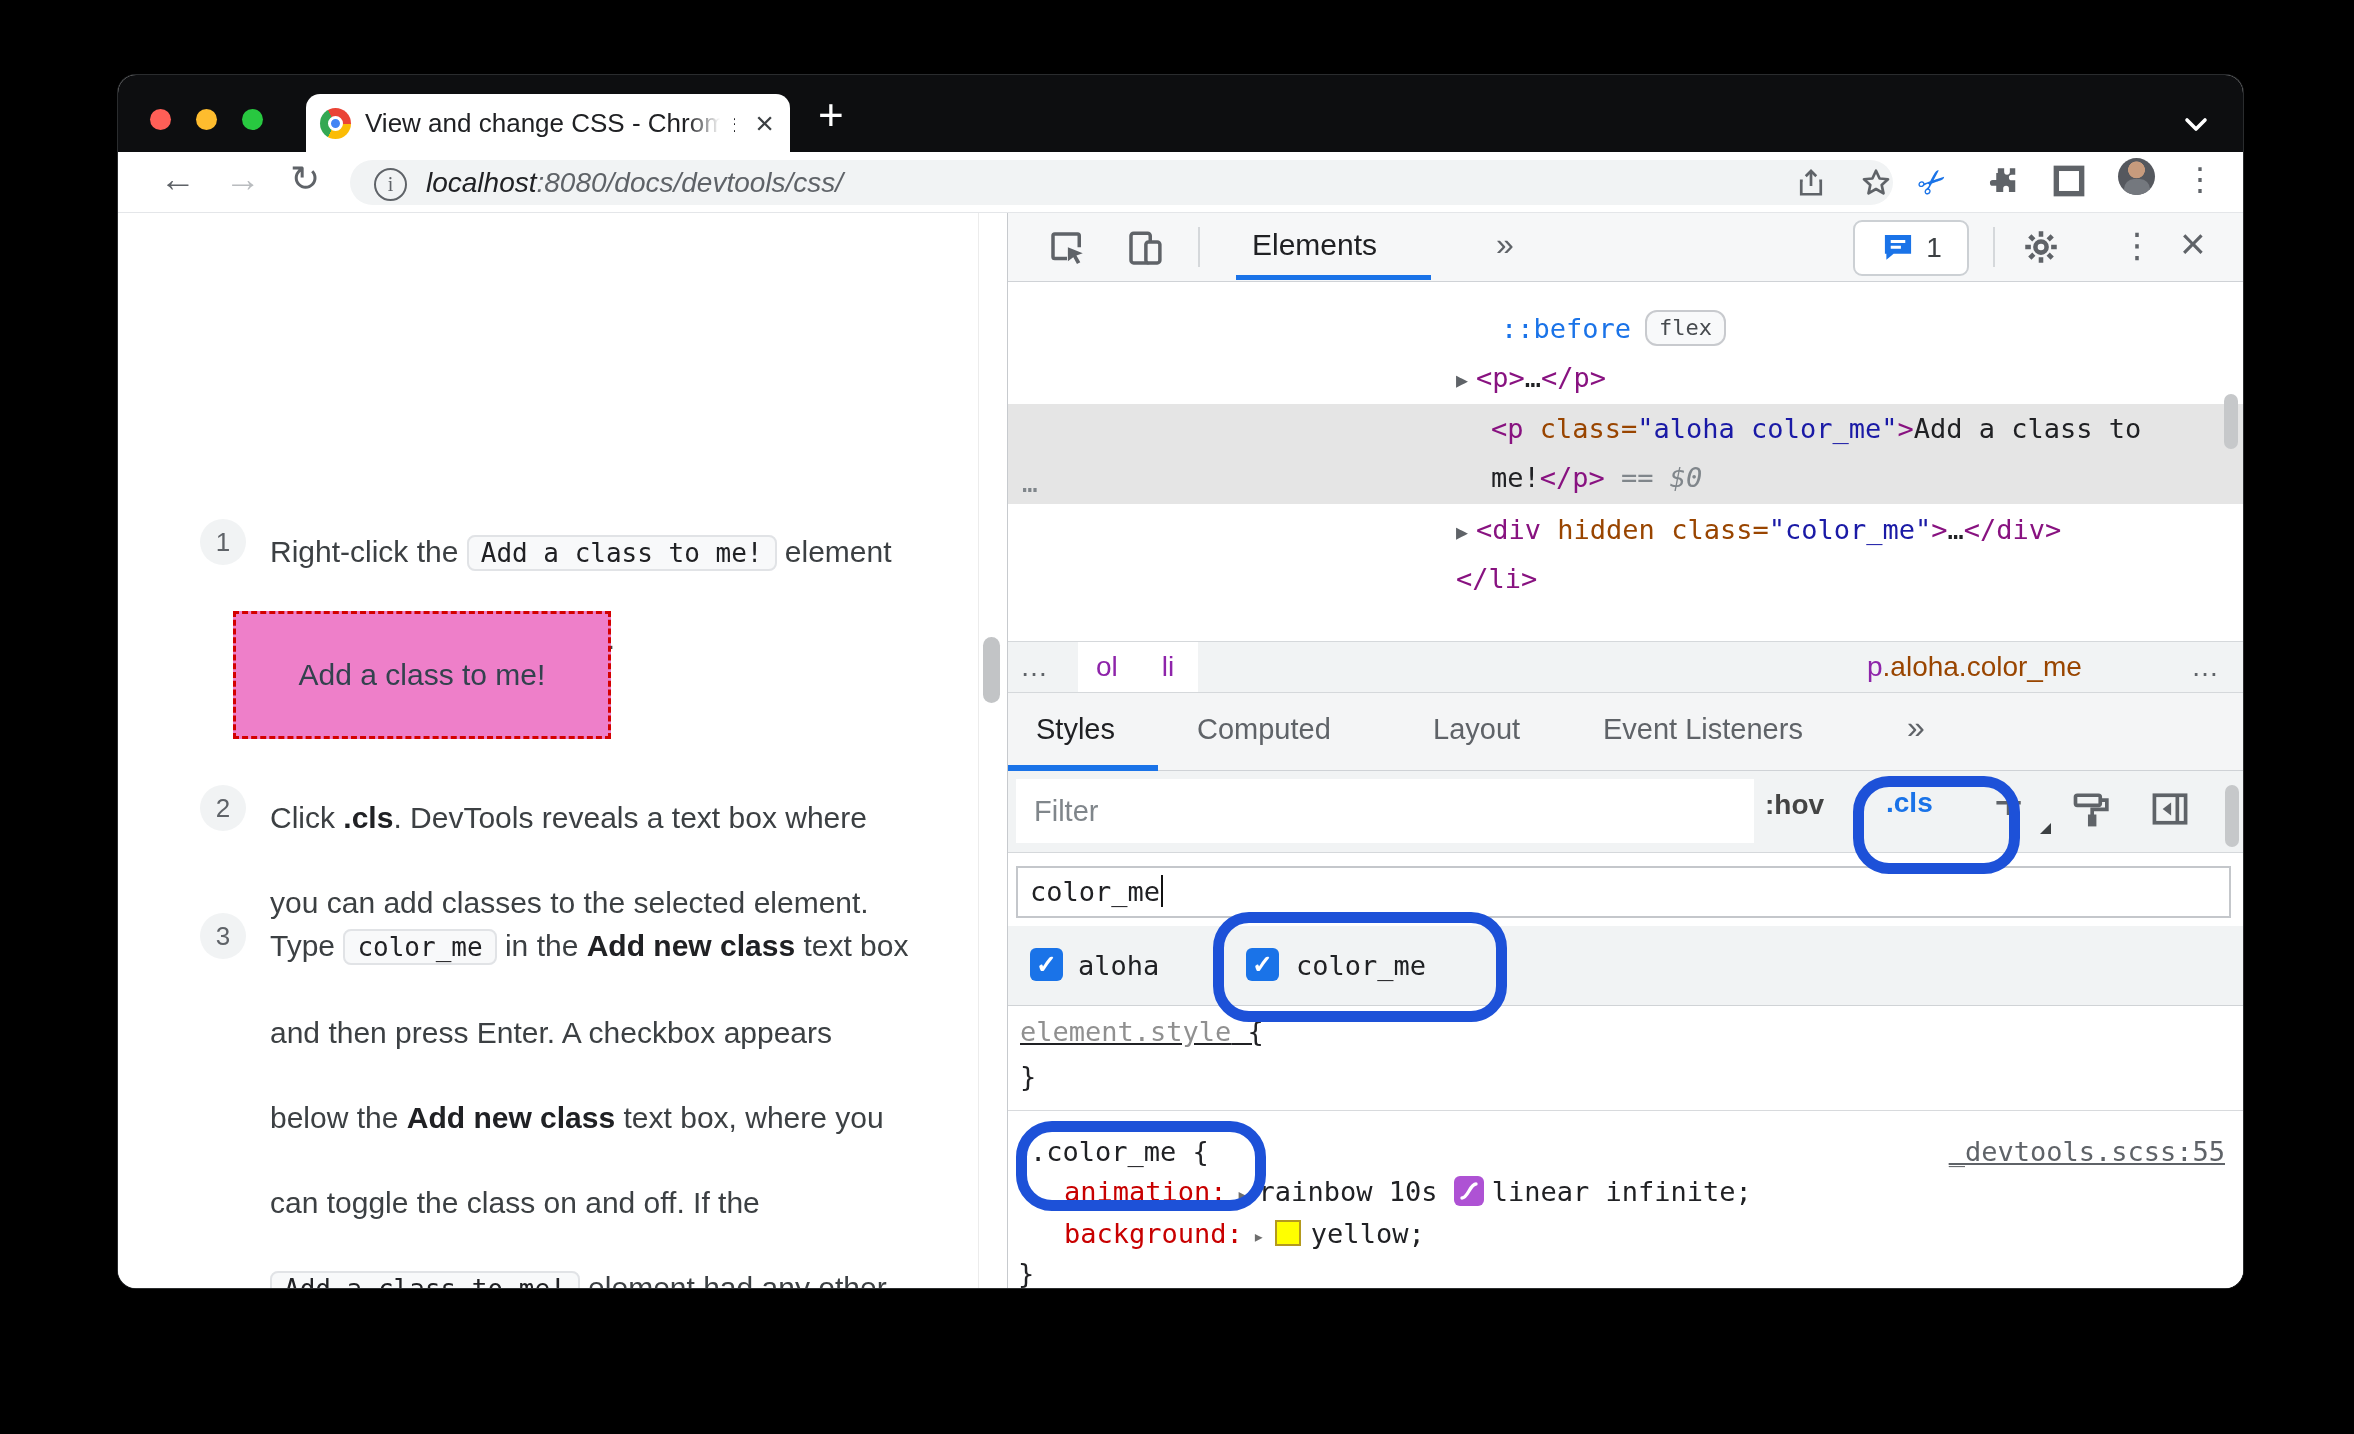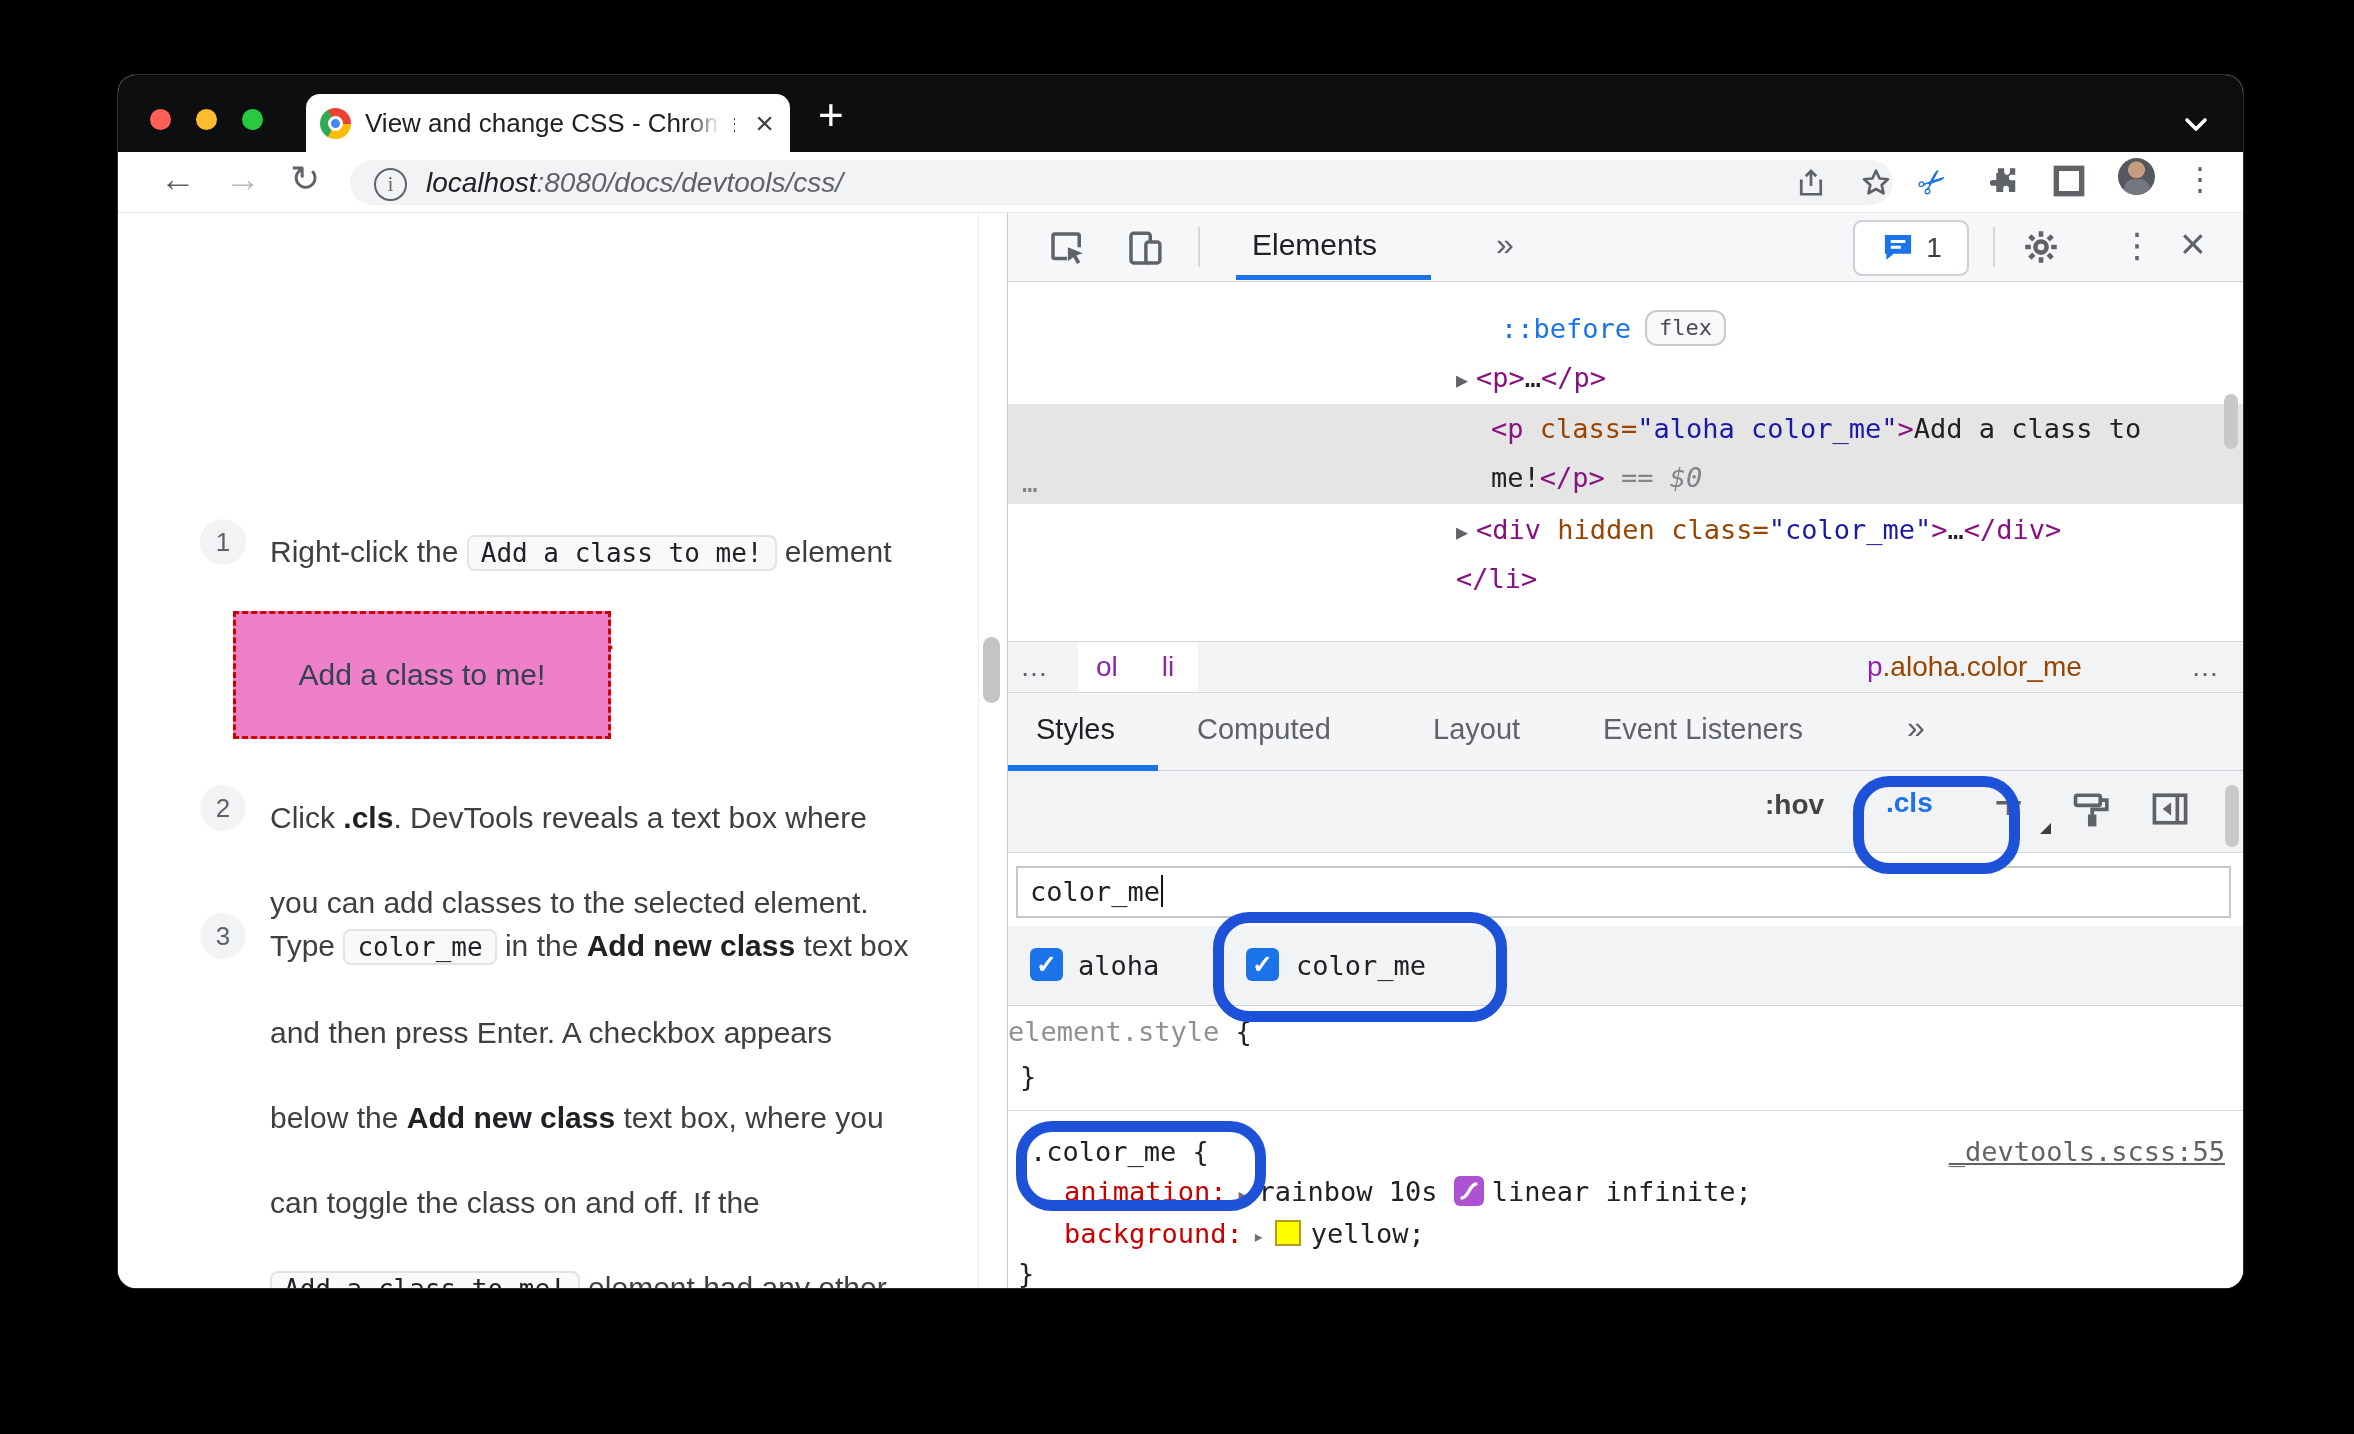--- a/index.html
+++ b/index.html
@@ -313,20 +313,21 @@
       <div class="stabs">
         <span class="stab active" style="left:28px;">Styles</span>
         <span class="stab" style="left:189px;">Computed</span>
         <span class="stab" style="left:425px;">Layout</span>
         <span class="stab" style="left:595px;">Event Listeners</span>
         <span class="stab" style="left:899px;font-size:32px;top:16px;">»</span>
         <span class="s-underline"></span>
       </div>
 
       <div class="frow">
+        <div class="finput">Filter</div>
         <span class="hov">:hov</span>
         <span class="clsbtn">.cls</span>
         <span class="plus">+</span>
         <span class="plus-corner"></span>
         <span class="abs" style="left:1062px;top:16px;">
           <svg width="44" height="44" viewBox="0 0 24 24" fill="none" stroke="#5f6368" stroke-width="2">
               <rect x="3" y="4.5" width="13.5" height="5.5" rx="1"></rect>
               <path d="M16.5 7.2h3.6v5h-8v3.8"></path>
               <rect x="10.8" y="16" width="2.6" height="4.5" fill="#5f6368"></rect>
             </svg>
@@ -345,21 +346,21 @@
         <div class="cls-input"><span>color_me</span><span class="caret"></span></div>
       </div>
       <div class="cb-row">
         <span class="cb" style="left:22px;">✓</span>
         <span class="cb-label" style="left:70px;">aloha</span>
         <span class="cb" style="left:238px;">✓</span>
         <span class="cb-label" style="left:288px;">color_me</span>
       </div>
 
       <div class="estyle">
-        <div class="abs" style="left:0;top:10px;"><span class="es-sel">element.style</span><span> {</span></div>
+        <div class="abs" style="left:12px;top:10px;text-decoration:underline;"><span class="es-sel">element.style</span><span> {</span></div>
         <div class="abs" style="left:12px;top:55px;">}</div>
       </div>
 
       <div class="rule">
         <div class="abs" style="left:22px;top:25px;"><span>.color_me</span><span> {</span></div>
         <span class="rule-src">_devtools.scss:55</span>
         <div class="abs" style="left:56px;top:65px;">
           <span class="prop-name">animation:</span><span class="tri">▸</span><span>rainbow 10s </span><span class="easing"><svg width="30" height="30" viewBox="0 0 30 30">
                 <path d="M8 22 C 14 22, 16 8, 22 8" fill="none" stroke="#fff" stroke-width="3.4" stroke-linecap="round"></path>
               </svg></span><span>linear infinite;</span>

